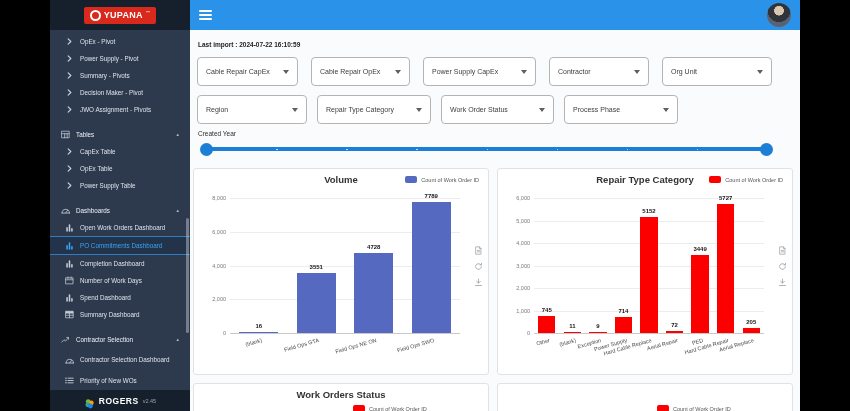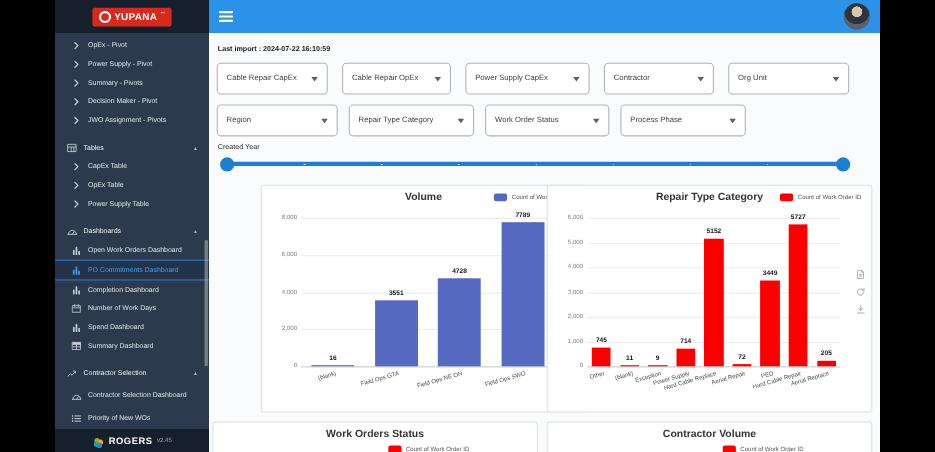--- a/index.html
+++ b/index.html
@@ -328,21 +328,21 @@
           </div>
         </div>
       <div class="created-year">Created Year</div>
       <div class="slider">
         <div class="track"></div>
         <span id="sliderTicks"><span class="s-tick" style="left: 76.125px;"></span><span class="s-tick" style="left: 146.25px;"></span><span class="s-tick" style="left: 216.375px;"></span><span class="s-tick" style="left: 286.5px;"></span><span class="s-tick" style="left: 356.625px;"></span><span class="s-tick" style="left: 426.75px;"></span><span class="s-tick" style="left: 496.875px;"></span></span>
         <span class="handle hmin"></span>
         <span class="handle hmax"></span>
       </div>
       <div id="charts">
-          <div class="card" style="left: 3px; top: 138px; margin-left: 44px;">
+          <div class="card" style="left: 3px; top: 138px;">
             <div class="c-title">Volume</div>
             <div class="legend">
               <span class="sw" style="background: rgb(85, 105, 192);"></span>
               <span>Count of Work Order ID</span>
             </div>
             <div class="plot">
               <div class="gridline zero" style="top: 135px;"></div>
               <div class="ylab" style="top: 132px;">0</div>
               <div class="gridline" style="top: 101.25px;"></div>
               <div class="ylab" style="top: 98.25px;">2,000</div>
@@ -443,21 +443,20 @@
             </div>
           </div>
           <div class="card" style="left: 3px; top: 353px;">
             <div class="c-title">Work Orders Status</div>
             <div class="legend below">
               <span class="sw" style="background: rgb(252, 0, 0);"></span>
               <span>Count of Work Order ID</span>
             </div>
           </div>
           <div class="card" style="left: 307px; top: 353px;">
-            <div class="c-title">Contractor Volume</div>
             <div class="legend below">
               <span class="sw" style="background: rgb(252, 0, 0);"></span>
               <span>Count of Work Order ID</span>
             </div>
           </div>
         </div>
     </main>
   </div>
 </div>
 

